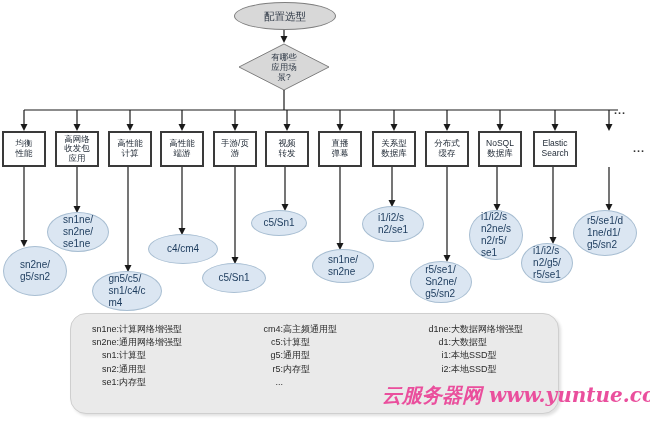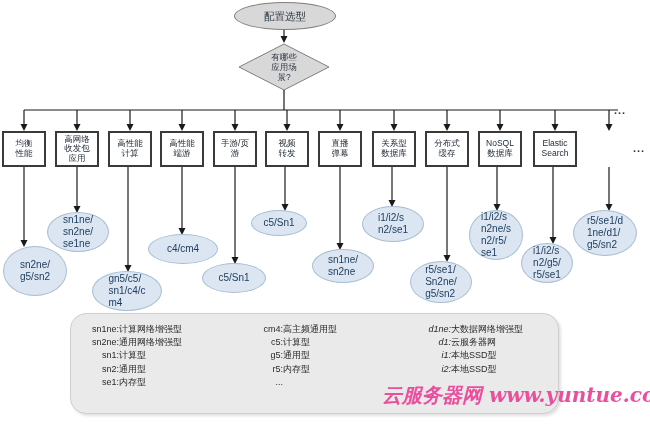--- a/index.html
+++ b/index.html
@@ -30,21 +30,21 @@
   .dots{position:absolute;font-size:11px;font-weight:bold;color:#333;letter-spacing:1px;}
   .legend{position:absolute;left:70px;top:313px;width:487px;height:99px;
           background:var(--legend-fill);border:1px solid var(--legend-border);
           border-radius:16px;box-shadow:2px 2px 3px rgba(0,0,0,0.12);}
   .lcol{position:absolute;top:9px;font-size:9px;color:#2a2a2a;}
   .lrow{display:flex;line-height:13.2px;}
   .lrow .k{text-align:right;white-space:pre;}
   .lrow .v{white-space:pre;text-align:center;}
   .c1{left:8px;}  .c1 .k{width:40px;}
   .c2{left:178px;}.c2 .k{width:34px;}
-  .c3{left:340px;}.c3 .k{width:40px;font-style:italic;}
+  .c3{left:340px;}.c3 .k{width:40px;}
   .watermark{position:absolute;left:382px;top:382px;width:268px;font-size:20px;
              color:var(--wm);font-family:"DejaVu Serif",serif;font-style:italic;
              font-weight:bold;white-space:nowrap;}
   svg line{stroke:var(--ink);stroke-width:1.2;}
   svg polygon.arrow{fill:var(--ink);stroke:none;}
   svg polygon.diamond{fill:var(--node-gray);stroke:var(--node-gray-border);stroke-width:1;}
 </style>
 </head>
 <body>
 
@@ -218,21 +218,21 @@
           <span class="v"></span>
         </div>
     </div>
     <div class="lcol c3">
       <div class="lrow">
           <span class="k">d1ne:</span>
           <span class="v">大数据网络增强型</span>
         </div>
       <div class="lrow">
           <span class="k">d1:</span>
-          <span class="v">云服务器网</span>
+          <span class="v">大数据型</span>
         </div>
       <div class="lrow">
           <span class="k">i1:</span>
           <span class="v">本地SSD型</span>
         </div>
       <div class="lrow">
           <span class="k">i2:</span>
           <span class="v">本地SSD型</span>
         </div>
     </div>

